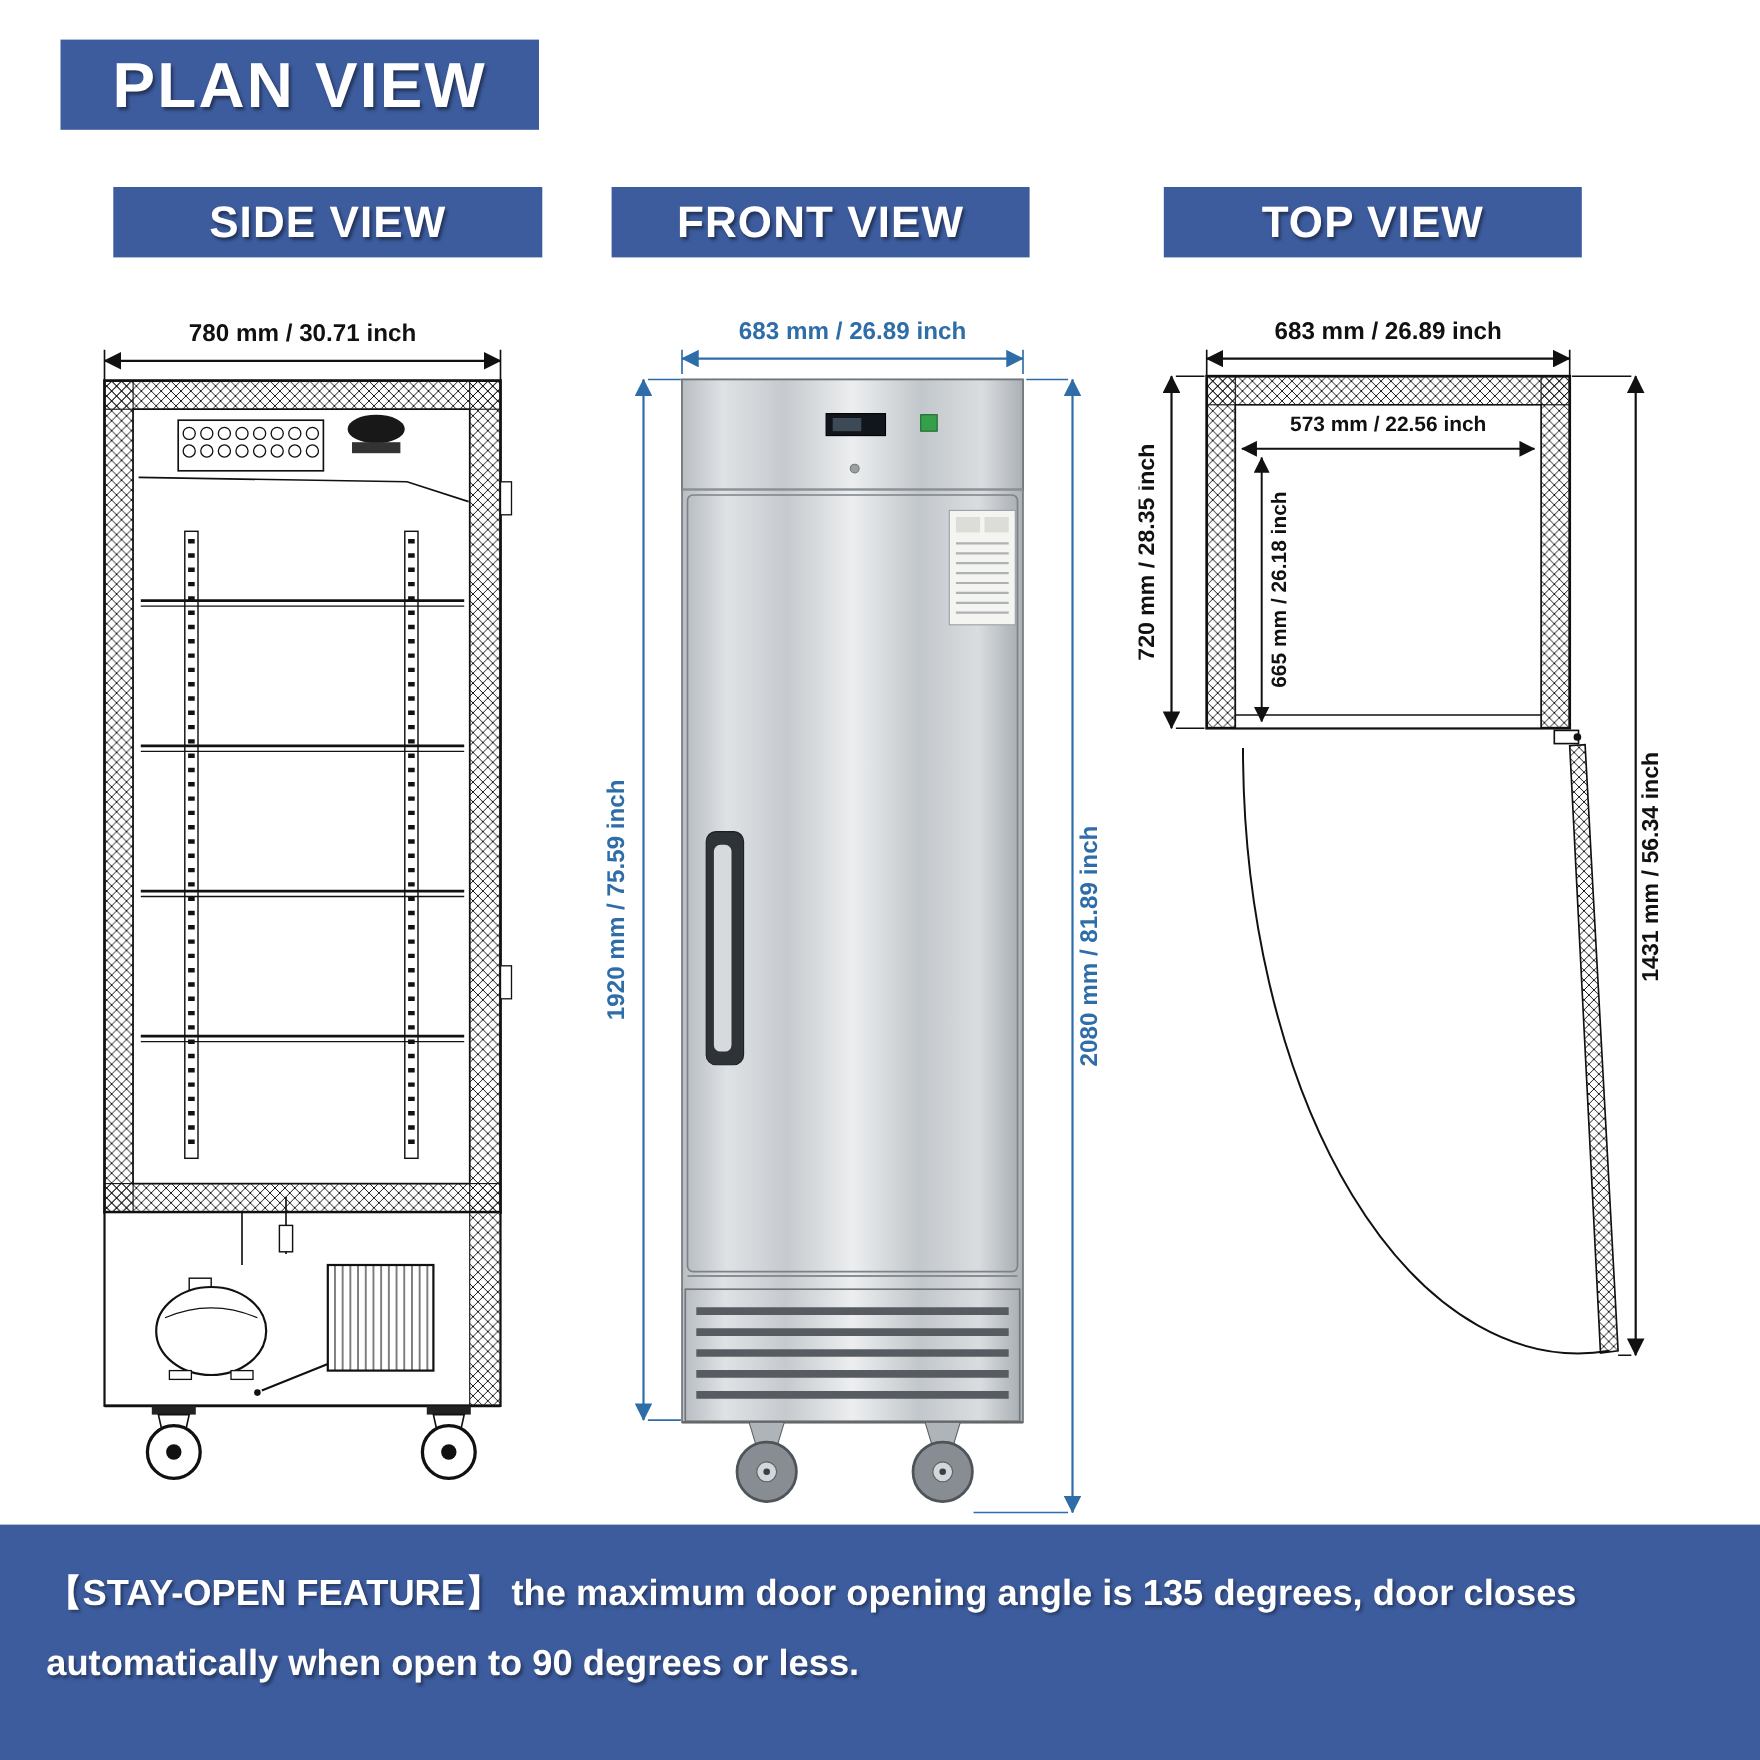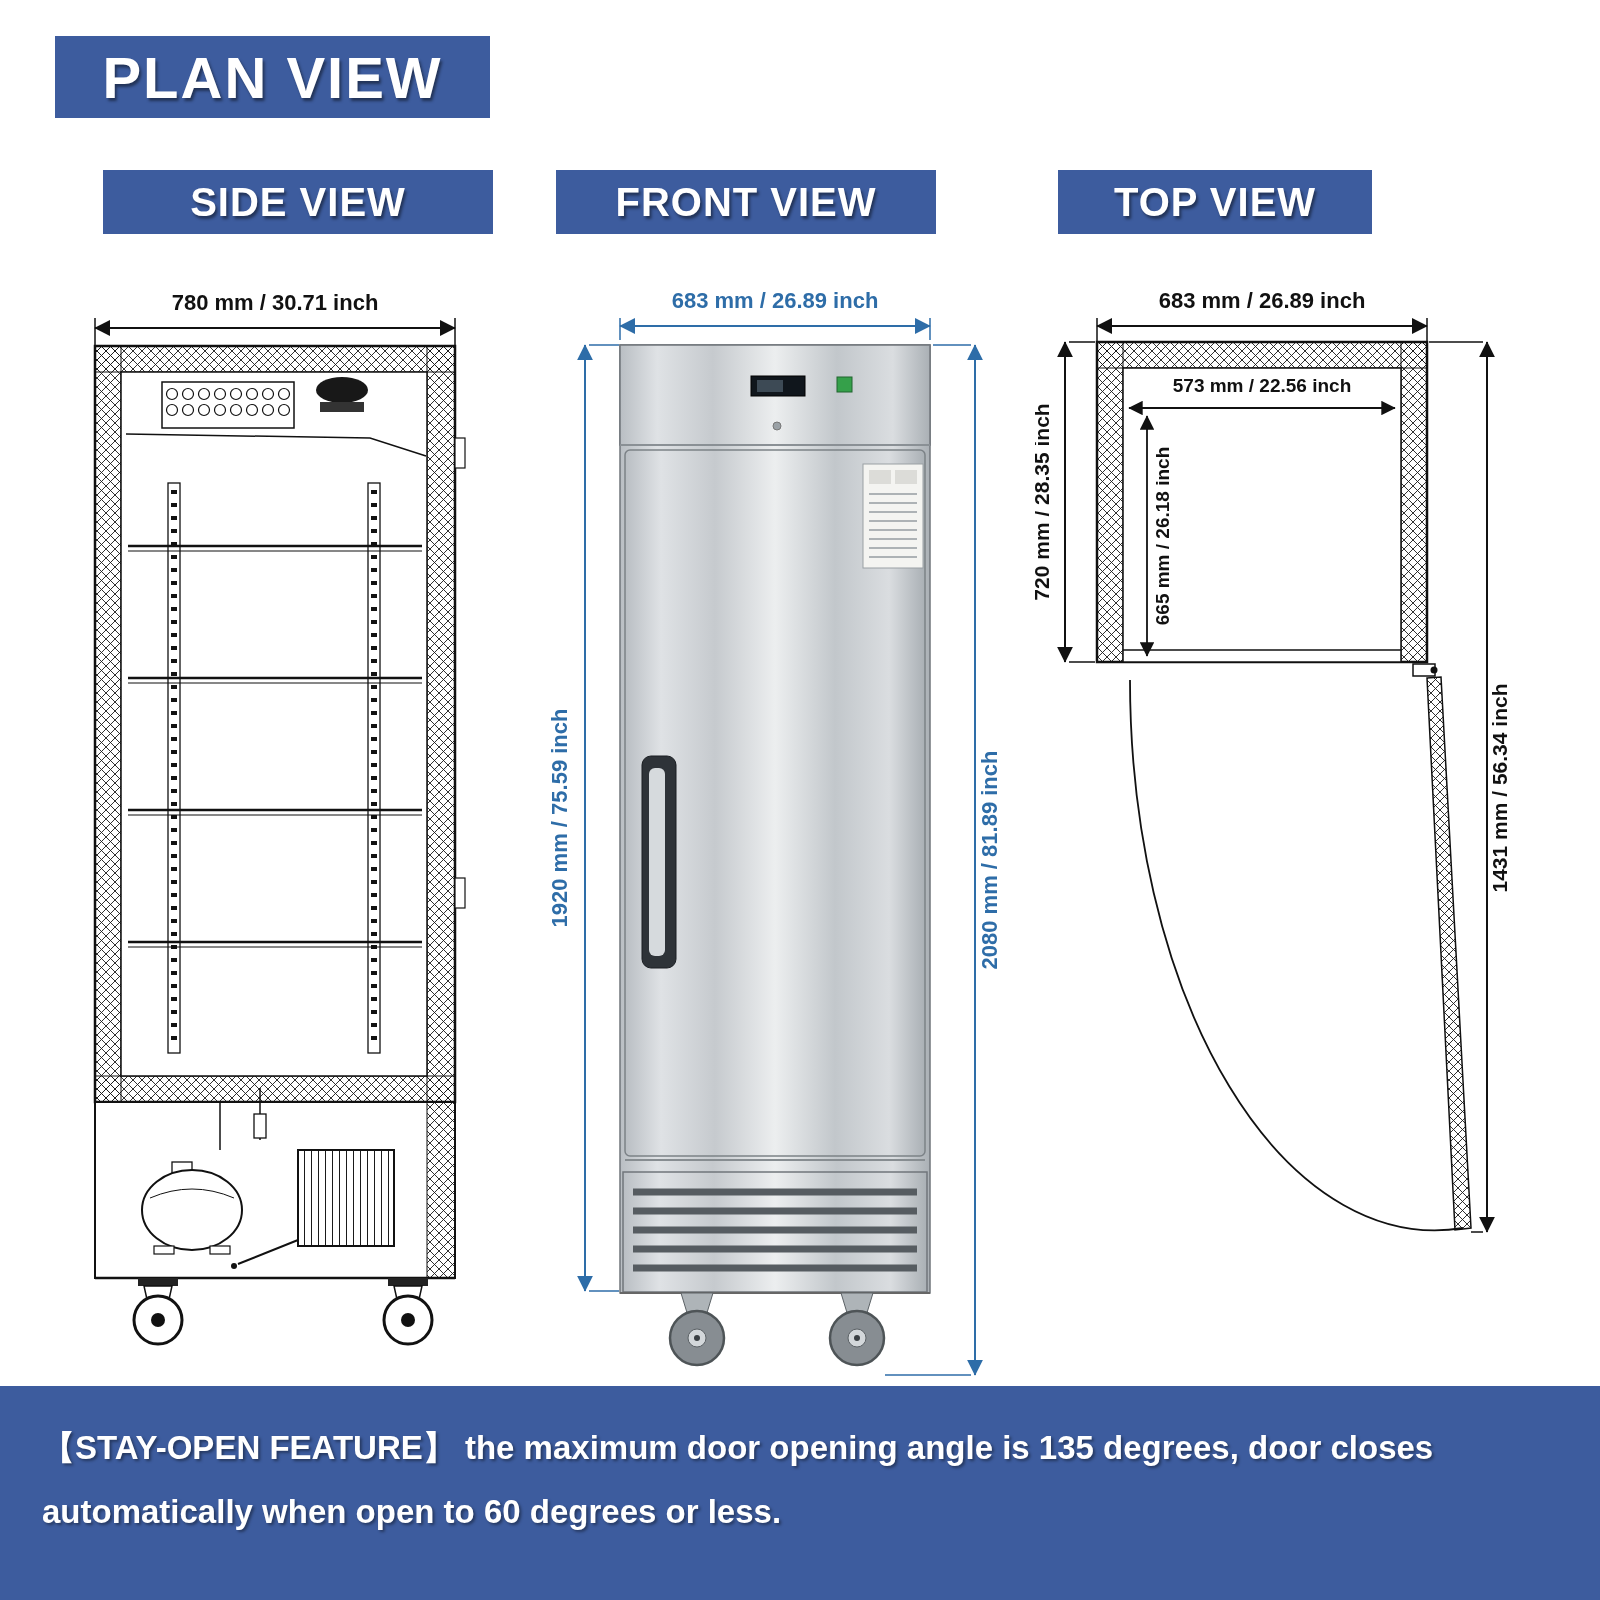--- a/index.html
+++ b/index.html
@@ -4,21 +4,21 @@
 <style>
   html,body{margin:0;padding:0;background:#ffffff;}
   #canvas{position:relative;width:1600px;height:1600px;background:#ffffff;overflow:hidden;
           font-family:"Liberation Sans", sans-serif;}
   .banner{position:absolute;background:#3d5c9e;color:#ffffff;display:flex;align-items:center;
           justify-content:center;font-weight:bold;
           text-shadow:2px 3px 3px rgba(0,0,0,0.45);}
   #plan-banner{left:55px;top:36px;width:435px;height:82px;font-size:58px;letter-spacing:2px;}
   #side-banner{left:103px;top:170px;width:390px;height:64px;font-size:40px;letter-spacing:1px;}
   #front-banner{left:556px;top:170px;width:380px;height:64px;font-size:40px;letter-spacing:1px;}
-  #top-banner{left:1058px;top:170px;width:314px;height:64px;font-size:40px;letter-spacing:1px;}
+  #top-banner{left:1058px;top:170px;width:380px;height:64px;font-size:40px;letter-spacing:1px;}
   .view-svg{position:absolute;}
   #side-svg{left:70px;top:288px;width:420px;height:1070px;}
   #front-svg{left:545px;top:288px;width:470px;height:1100px;}
   #top-svg{left:1035px;top:288px;width:480px;height:1010px;}
   #footer{position:absolute;left:0;top:1386px;width:1600px;height:214px;background:#3d5c9e;
           box-sizing:border-box;padding:30px 42px 0 42px;color:#ffffff;font-size:33px;
           font-weight:bold;line-height:1.95;text-shadow:2px 2px 3px rgba(0,0,0,0.4);}
   svg text{font-family:"Liberation Sans", sans-serif;font-weight:bold;}
   .dimk{fill:#111111;}
   .dimb{fill:#2e6da8;}
@@ -303,16 +303,16 @@
 
     <g>
       <line x1="452" y1="54" x2="452" y2="944" stroke="#111" stroke-width="2" marker-start="url(#arwT)" marker-end="url(#arwT)"></line>
       <line x1="394" y1="54" x2="448" y2="54" stroke="#111" stroke-width="1.5"></line>
       <line x1="436" y1="944" x2="448" y2="944" stroke="#111" stroke-width="1.5"></line>
       <text class="dimk" x="472" y="500" font-size="21" text-anchor="middle" transform="rotate(-90 472 500)">1431 mm / 56.34 inch</text>
     </g>
   </svg>
 
   <div id="footer">
-    <span>【STAY-OPEN FEATURE】 the maximum door opening angle is 135 degrees, door closes automatically when open to 60 degrees or less.</span>
+    <span>【STAY-OPEN FEATURE】 the maximum door opening angle is 135 degrees, door closes automatically when open to 90 degrees or less.</span>
   </div>
 
 </div>
 
 </body></html>

